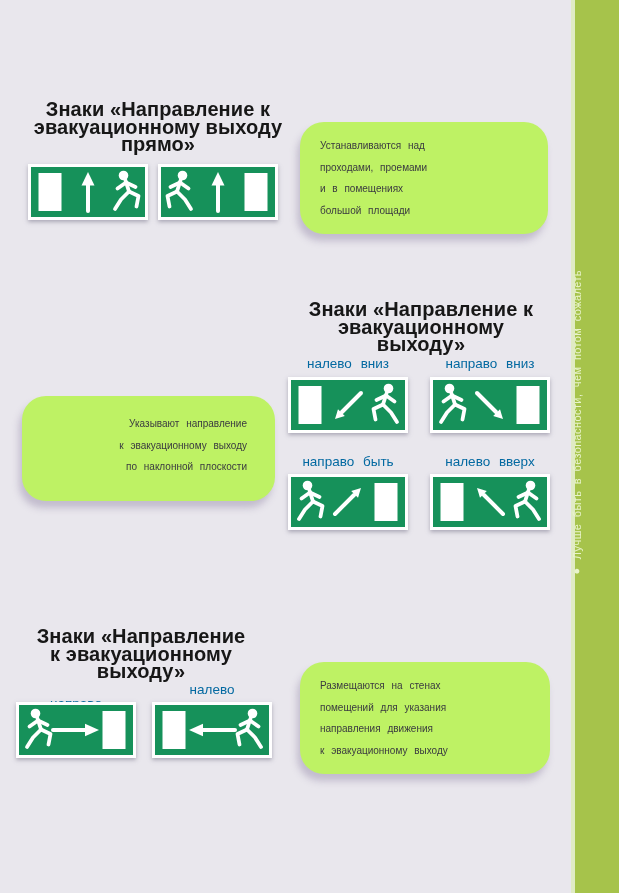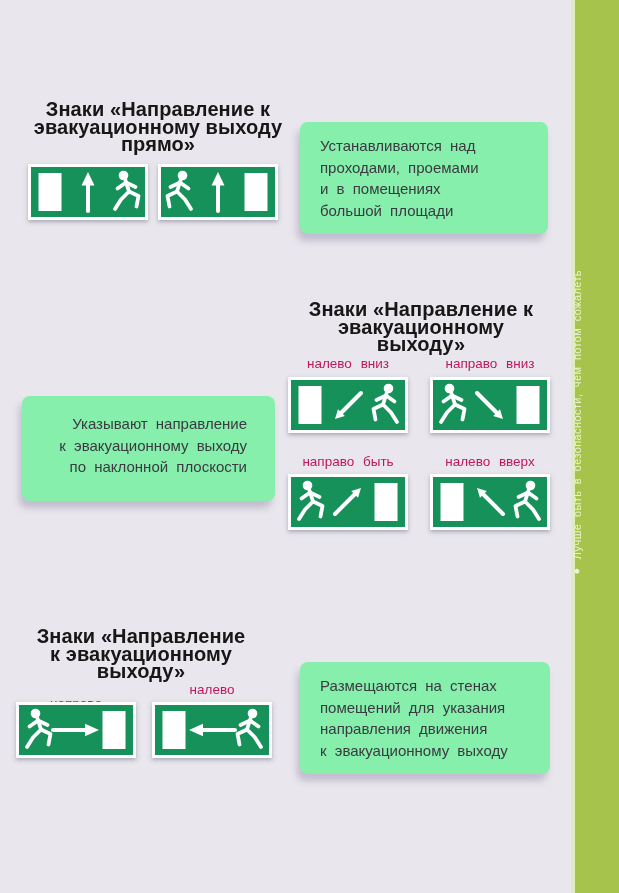--- a/index.html
+++ b/index.html
@@ -7,33 +7,33 @@
     width:619px;height:893px;position:relative;overflow:hidden;
     background:#e9e7ed;
     font-family:"Liberation Sans",sans-serif;
   }
   .abs{position:absolute}
   .sec-title{
     font-weight:bold;font-size:20px;line-height:17.5px;color:#171717;
     text-align:center;white-space:pre-line;letter-spacing:.1px;
   }
   .bubble{
-    background:#86efac;border-radius:8px;box-sizing:border-box;
+    background:#bef264;border-radius:24px;box-sizing:border-box;
     box-shadow:-3px 7px 7px rgba(148,138,168,.45);
-    color:#3a3a40;font-size:15px;line-height:21.5px;
+    color:#3a3a40;font-size:10px;line-height:21.5px;
     white-space:pre-line;word-spacing:4px;
   }
   .sign{
     width:114px;height:50px;border:3px solid #ffffff;
     box-shadow:0 2px 4px rgba(110,105,130,.5);
     background:#16915a;
   }
   .sign svg{display:block;width:114px;height:50px}
   .sign-label{
-    font-size:13.5px;color:#be185d;text-align:center;word-spacing:5px;
+    font-size:13.5px;color:#0369a1;text-align:center;word-spacing:5px;
   }
   .sidebar{
     position:absolute;top:0;height:893px;left:571px;width:48px;
   }
   .sidebar-text{
     position:absolute;top:252px;left:0;right:0;margin:0 auto;height:345px;
     writing-mode:vertical-rl;transform:rotate(180deg);
     font-size:11px;letter-spacing:.4px;word-spacing:3px;
     color:#e9f4cc;text-align:center;white-space:nowrap;
   }

